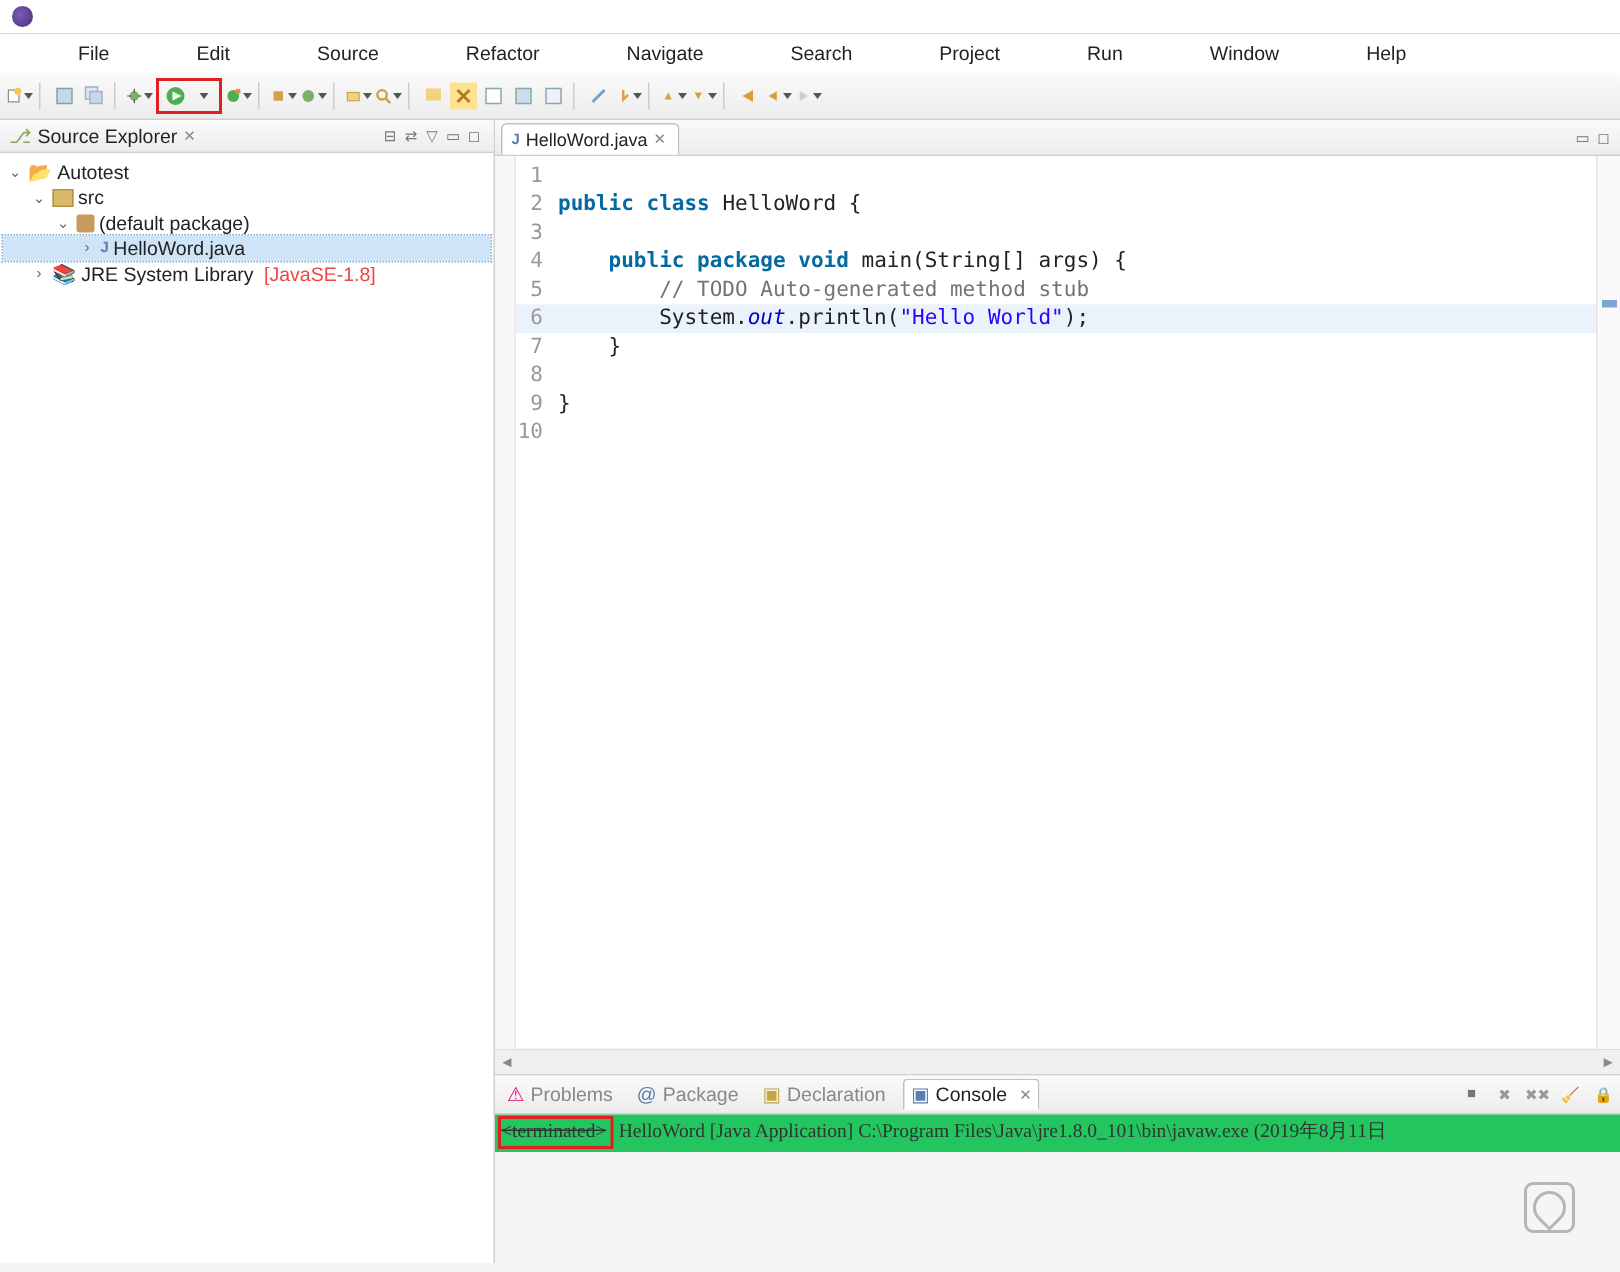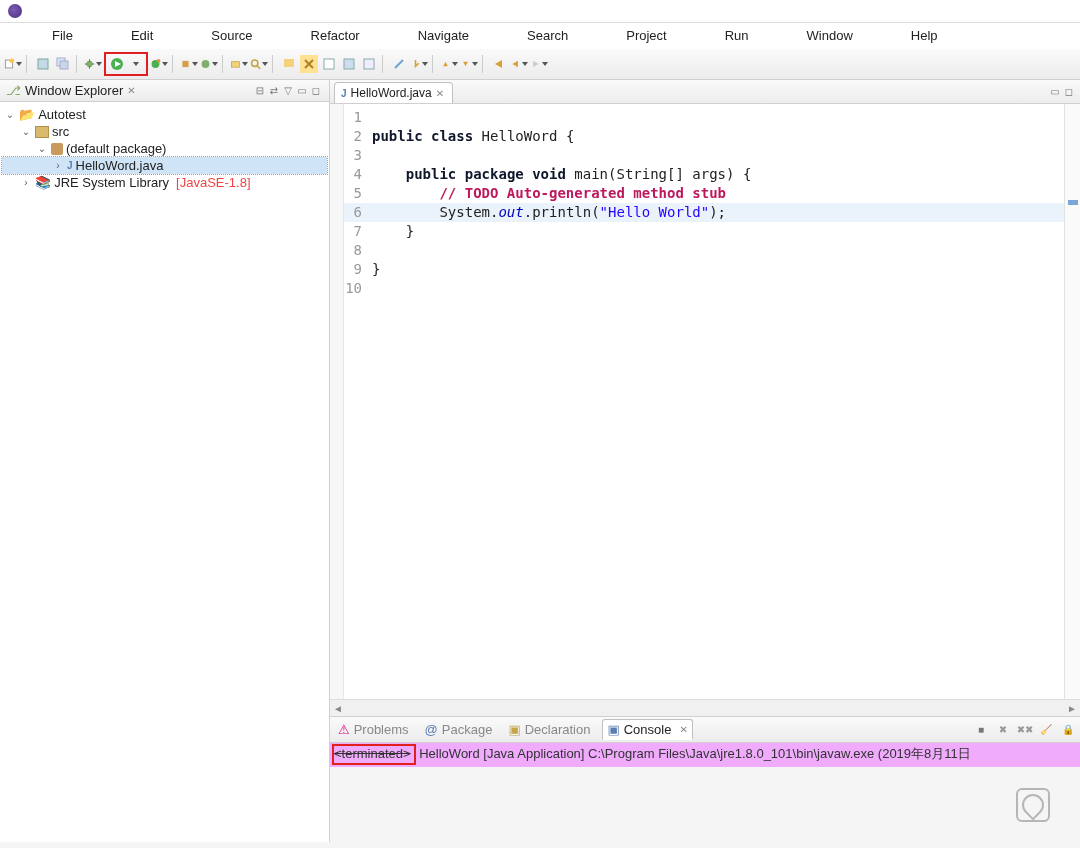--- a/index.html
+++ b/index.html
@@ -34,34 +34,34 @@
   .editor-tabs { background: linear-gradient(#fafafa,#ececec); border-bottom: 1px solid #d0d0d0; display: flex; align-items: center; padding: 0 4px; }
   .etab { background: #fff; border: 1px solid #c0c0c0; border-bottom: none; border-top-left-radius: 4px; border-top-right-radius: 4px; padding: 3px 8px 3px 6px; display: flex; align-items: center; gap: 4px; margin-top: 2px; font-size: 12px; }
   .etab .close { color: #888; font-size: 10px; }
   .editor-tabs .sp { flex: 1; }
   .editor-body { flex: 1; display: flex; background: #fff; position: relative; }
   .gutter-marks { width: 14px; background: #f7f7f7; border-right: 1px solid #e7e7e7; }
   .lines { padding: 4px 0; font-family: Consolas, monospace; font-size: 14px; line-height: 19px; flex: 1; }
   .line { display: flex; }
   .lno { width: 28px; text-align: right; color: #999; padding-right: 10px; user-select: none; }
   .code { white-space: pre; flex: 1; }
-  .kw { color: #0f172a; font-weight: bold; }
-  .cm { color: #be185d; font-weight: bold; }
+  .kw { color: #0369a1; font-weight: bold; }
+  .cm { color: #737373; }
   .st { color: #2a00ff; }
   .fi { color: #0000c0; font-style: italic; }
   .hl-line { background: #eaf2fb; }
   .overview { width: 16px; background: #fafafa; border-left: 1px solid #e2e2e2; position: relative; }
   .ov-blue { position: absolute; left: 3px; width: 10px; height: 5px; background: #7aa7d6; }
   .scroll-h { height: 17px; background: #f0f0f0; border-top: 1px solid #ddd; display:flex; align-items:center; justify-content:space-between; padding:0 3px; color:#888; font-size:10px;}
   .console-area { height: 126px; border-top: 1px solid #d0d0d0; display: flex; flex-direction: column; }
   .con-tabs { background: linear-gradient(#fafafa,#ececec); border-bottom: 1px solid #d0d0d0; display: flex; align-items: center; padding: 2px 4px; gap: 8px; }
   .ctab { display: flex; align-items: center; gap: 4px; color: #888; padding: 2px 4px; font-size: 13px; }
   .ctab.active { background: #fff; color: #222; border: 1px solid #c0c0c0; border-bottom-color: #fff; border-top-left-radius: 3px; border-top-right-radius: 3px; }
   .con-tabs .sp { flex: 1; }
-  .con-header { font-size: 13px; padding: 2px 6px; background: #f0abfc; color: #333; }
+  .con-header { font-size: 13px; padding: 2px 6px; background: #22c55e; color: #333; font-family: Liberation Serif, serif; }
   .con-header .term { text-decoration: line-through; }
   .con-body { flex: 1; background: #fff; font-family: Consolas, monospace; font-size: 14px; padding: 0 6px 4px 6px; }
   .red-box { border: 2px solid #e02020; display: inline-block; padding: 0 3px 2px 0; margin-left: -4px; margin-top: -2px; }
   .grey-text { color: #ef4444; }
   .watermark { position: absolute; right: 30px; bottom: 26px; display: flex; align-items: center; gap: 10px; color: rgba(120,120,120,0.5); font-size: 20px; font-family: "Microsoft YaHei", sans-serif; pointer-events: none; }
   .wm-icon { width: 34px; height: 34px; border: 2px solid rgba(120,120,120,0.5); border-radius: 6px; display: flex; align-items: center; justify-content: center; }
   .wm-icon::before { content: ""; width: 18px; height: 18px; border: 2px solid rgba(120,120,120,0.5); border-radius: 50% 50% 50% 0; transform: rotate(-45deg); }
 </style>
 </head>
 <body>
@@ -214,21 +214,21 @@
         <polygon points="4,3 4,11 11,7" fill="#ccc"></polygon>
       </svg>
     </div>
 </div>
 
 <div class="main">
 
   <div class="pkgexp">
     <div class="pkg-head">
       <span class="title-ic">⎇</span>
-      <span>Window Explorer</span>
+      <span>Source Explorer</span>
       <span class="xbtn">✕</span>
       <span class="sp"></span>
       <span class="mini">⊟</span>
       <span class="mini">⇄</span>
       <span class="mini">▽</span>
       <span class="mini">▭</span>
       <span class="mini">◻</span>
     </div>
     <div class="tree">
       <div class="node" style="padding-left:2px">

